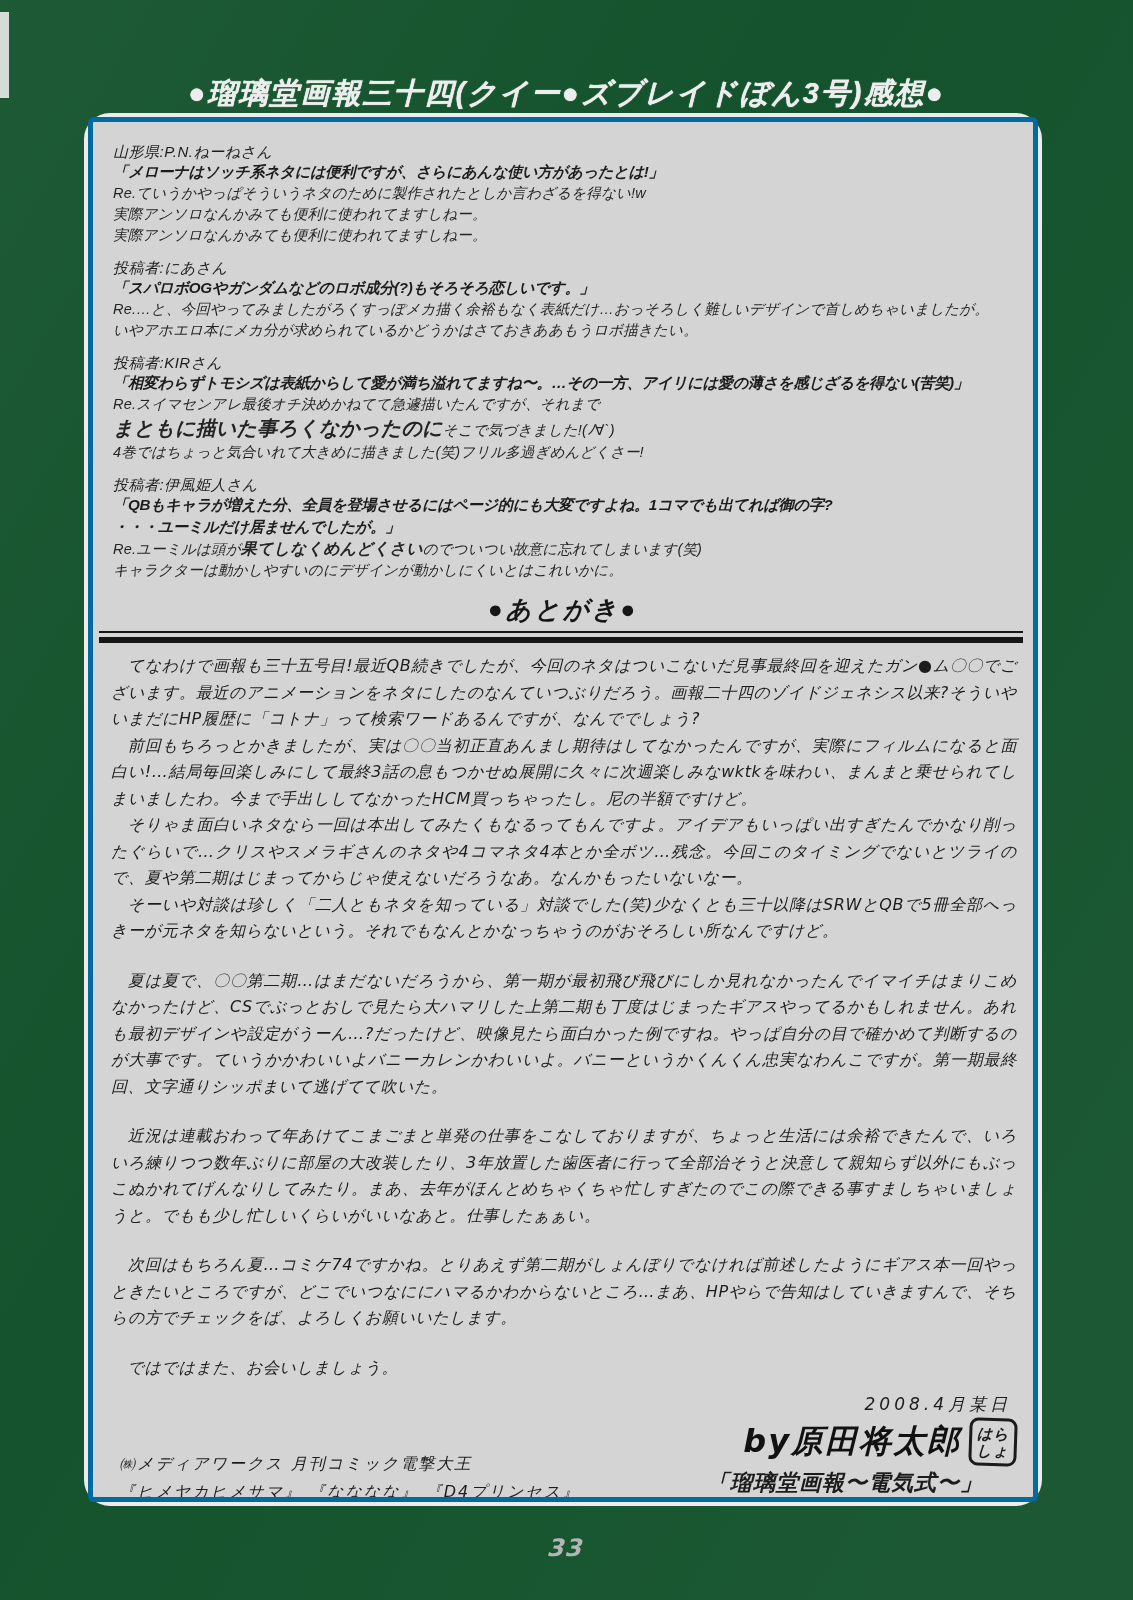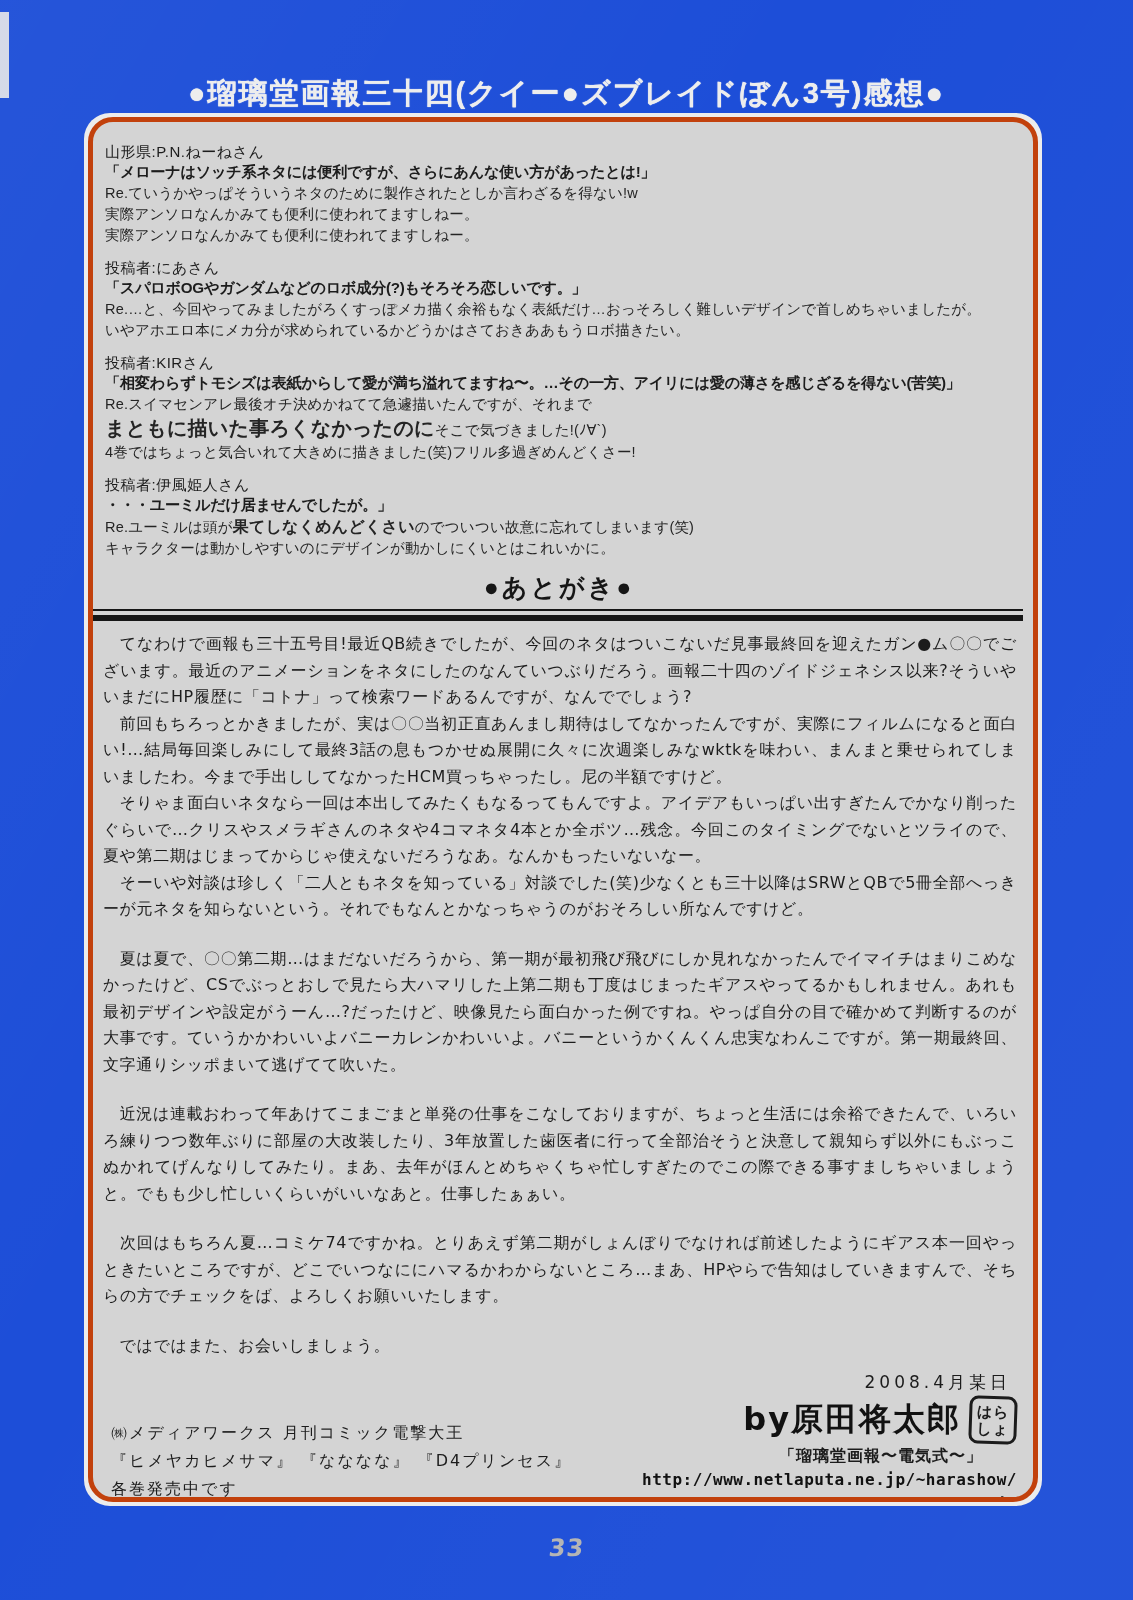--- a/index.html
+++ b/index.html
@@ -1,21 +1,22 @@
 <!DOCTYPE html>
 <html><head>
 <meta charset="utf-8">
 <style>
   html,body{margin:0;padding:0;background:#000;}
   .page{
     position:relative;
     width:1133px;height:1600px;
-    background:#1d4ed8;
+    background:#14532d;
     font-family:"Liberation Sans","DejaVu Sans",sans-serif;
     overflow:hidden;
+    font-style:italic;
   }
   
   .page::after{
     content:"";position:absolute;inset:0;pointer-events:none;
     background:linear-gradient(120deg, rgba(255,255,255,0.04), rgba(0,0,0,0) 40%, rgba(255,255,255,0.03) 90%);
   }
   .edge-sliver{
     position:absolute;left:0;top:12px;width:9px;height:86px;
     background:#e9e9e9;opacity:.9;
   }
@@ -28,22 +29,22 @@
   }
   .panel{
     position:absolute;left:84px;top:113px;right:91px;bottom:94px;
     background:#ececec;border-radius:26px;
     padding:4px;box-sizing:border-box;
     z-index:2;
   }
   .panel-inner{
     width:100%;height:100%;box-sizing:border-box;
     background:#d4d4d4;
-    border:5px solid #c2410c;border-radius:25px;
-    padding:20px 12px 10px 4px;
+    border:5px solid #0369a1;border-radius:6px;
+    padding:20px 12px 10px 12px;
     color:#1c1c1c;
     overflow:hidden;
   }
   
   .comment{margin:0 6px 12px 8px;}
   .c-author{font-size:15px;line-height:19px;letter-spacing:0.5px;}
   .c-quote{font-size:15.2px;line-height:22px;font-weight:bold;letter-spacing:-0.3px;}
   .c-reply{font-size:14.5px;line-height:21px;letter-spacing:0.2px;color:#242424;}
   .c-reply .big{font-size:20px;font-weight:bold;line-height:27px;}
   .c-reply .bold{font-weight:bold;font-size:16px;}
@@ -84,21 +85,21 @@
     font-size:32px;font-weight:bold;letter-spacing:2px;color:#111;
     font-family:"DejaVu Sans","Liberation Sans",sans-serif;
   }
   .stamp{
     width:48px;height:48px;box-sizing:border-box;
     border:3px solid #1b1b1b;border-radius:9px;
     display:flex;flex-direction:column;align-items:center;justify-content:center;
     font-size:15px;font-weight:bold;line-height:17px;letter-spacing:1px;
     transform:rotate(2deg);
   }
-  .circle-name{font-size:16px;font-weight:bold;letter-spacing:1px;padding-right:34px;margin-top:2px;}
+  .circle-name{font-size:22px;font-weight:bold;letter-spacing:1px;padding-right:34px;margin-top:2px;}
   .mono{
     font-family:"DejaVu Sans Mono","Liberation Mono",monospace;
     font-size:16px;font-weight:bold;letter-spacing:0.5px;line-height:25px;color:#111;
   }
   .page-number{
     position:absolute;left:0;right:0;bottom:38px;
     text-align:center;color:#b5b5b5;
     font-size:24px;font-weight:bold;letter-spacing:1px;
     transform:skewX(-6deg);
     font-family:"DejaVu Sans",sans-serif;
@@ -137,20 +138,21 @@
         <div class="comment">
           <div class="c-author">投稿者:KIRさん</div>
           <div class="c-quote">「相変わらずトモシズは表紙からして愛が満ち溢れてますね〜。…その一方、アイリには愛の薄さを感じざるを得ない(苦笑)」</div>
           <div class="c-reply">Re.スイマセンアレ最後オチ決めかねてて急遽描いたんですが、それまで</div>
           <div class="c-reply"><span class="big">まともに描いた事ろくなかったのに</span><span>そこで気づきました!(ﾉ∀`)</span></div>
           <div class="c-reply">4巻ではちょっと気合いれて大きめに描きました(笑)フリル多過ぎめんどくさー!</div>
         </div>
 
         <div class="comment">
           <div class="c-author">投稿者:伊風姫人さん</div>
+          <div class="c-quote">「QBもキャラが増えた分、全員を登場させるにはページ的にも大変ですよね。1コマでも出てれば御の字?</div>
           <div class="c-quote">・・・ユーミルだけ居ませんでしたが。」</div>
           <div class="c-reply"><span>Re.ユーミルは頭が</span><span class="bold">果てしなくめんどくさい</span><span>のでついつい故意に忘れてしまいます(笑)</span></div>
           <div class="c-reply">キャラクターは動かしやすいのにデザインが動かしにくいとはこれいかに。</div>
         </div>
 
       </section>
 
       <div class="aw-heading">●あとがき●</div>
       <div class="heading-rule"></div>
 

